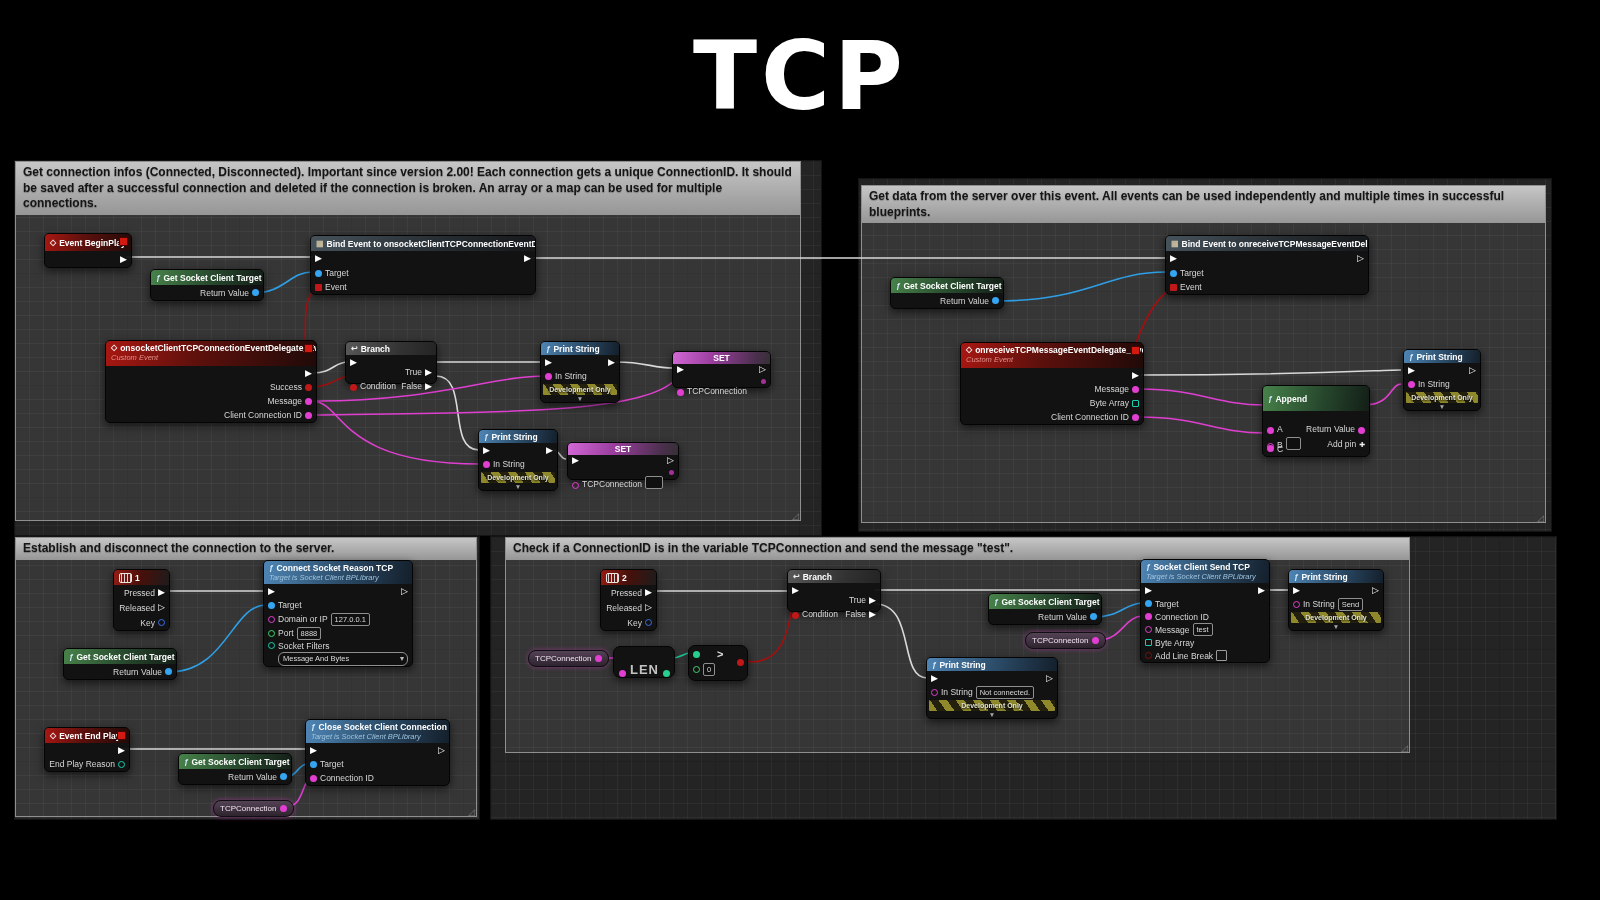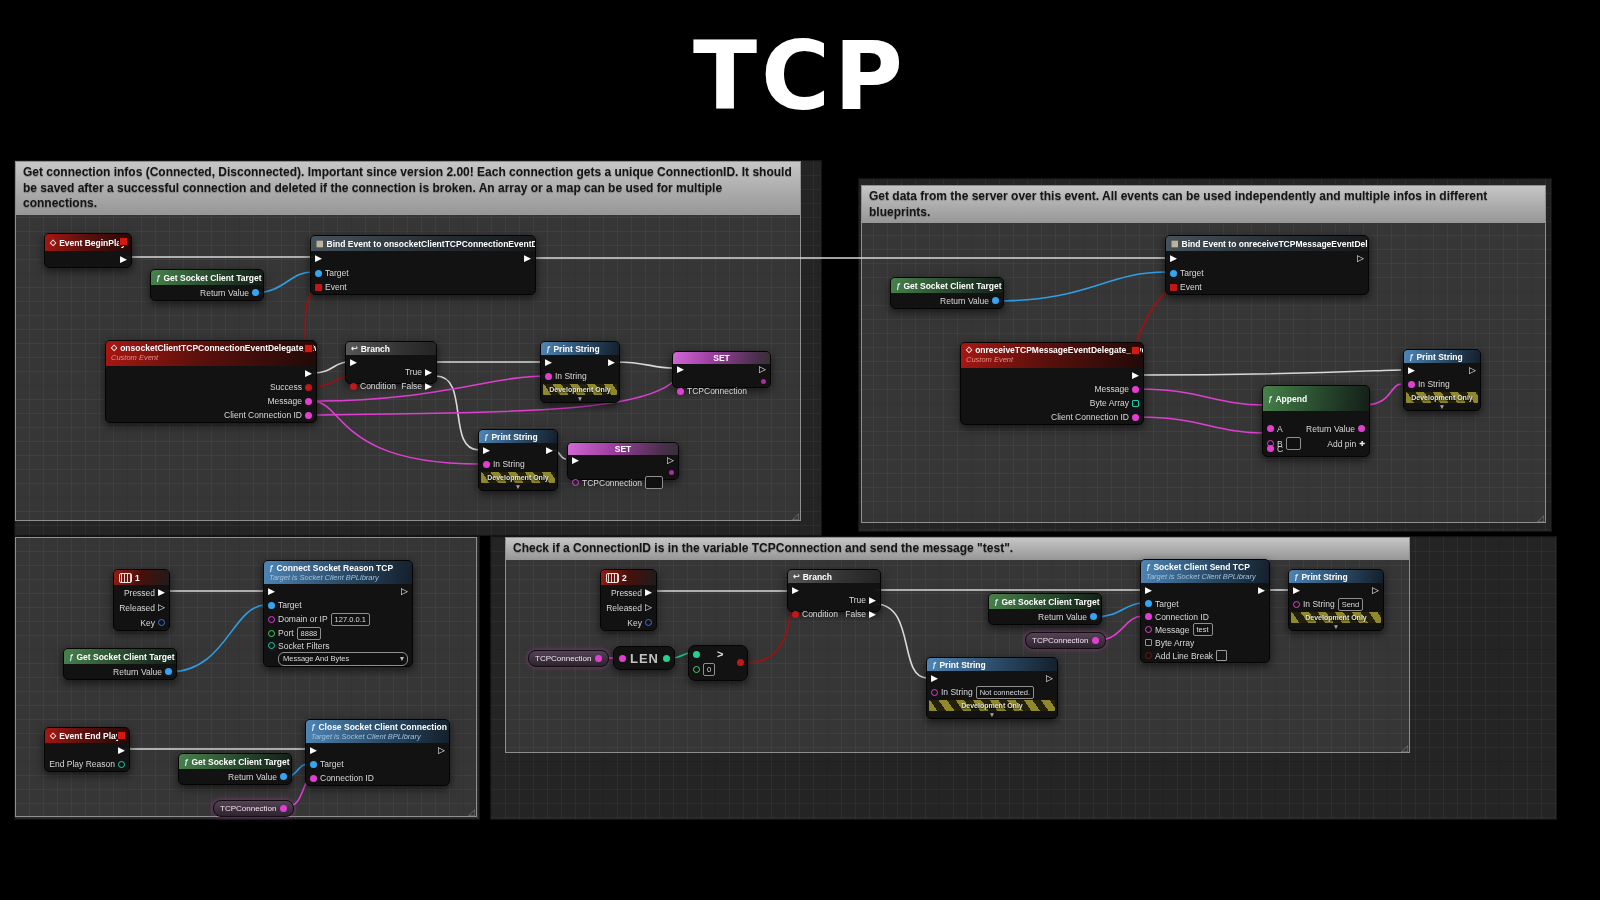--- a/index.html
+++ b/index.html
@@ -40,21 +40,21 @@
   .hgreen{background:linear-gradient(100deg,#47824a 0%,#27482d 55%,#131e17 100%);}
   .hset{background:linear-gradient(100deg,#d268d6 0%,#9c3fa0 40%,#4a2f4c 85%,#363036 100%);justify-content:center;}
   .hdark{background:linear-gradient(100deg,#585858 0%,#333 60%,#242424 100%);}
   .hbind{background:linear-gradient(100deg,#46525b 0%,#252c31 60%,#17191b 100%);}
   .hkey{background:linear-gradient(100deg,#951c13 0%,#47100a 50%,#1e1c1c 100%);}
   .subblue{color:#9fc3de;} .subred{color:#e08f8a;}
   .redsq{position:absolute;top:3px;right:3px;width:7px;height:7px;background:#d41a10;border:1px solid #4a0400;border-radius:1px;}
   
   .r{display:flex;align-items:center;gap:3px;padding:0 4px;height:14px;font-size:8.5px;color:#d8d8d8;white-space:nowrap;}
   .re{justify-content:flex-end;} .sp{justify-content:space-between;}
-  .pl,.pr{display:flex;align-items:center;gap:3px;margin-top:20px;}
+  .pl,.pr{display:flex;align-items:flex-end;gap:3px;margin-top:20px;}
   .xf,.xh{font-style:normal;font-size:9px;line-height:1;color:#fff;}
   .xf::before{content:"▶";} .xh::before{content:"▷";}
   .pin{width:7px;height:7px;border-radius:50%;flex:none;box-sizing:border-box;}
   .sqp{border-radius:1px;}
   .dot{width:5px;height:5px;border-radius:50%;flex:none;}
   .pf-blue{background:#35a5f2;} .ph-key{border:1.5px solid #3a6fe0;}
   .pf-mag{background:#e23fd2;} .ph-mag{border:1.5px solid #e23fd2;}
   .pf-red{background:#c01818;} .ph-dred{border:1.5px solid #7a1010;} .ph-teal{border:1.5px solid #17cfae;}
   .ph-grn{border:1.5px solid #3fd46f;} .pf-grn{background:#27cf8f;}
   .pf-dmag{background:#a5309a;}
@@ -93,26 +93,27 @@
   <div class="title">TCP</div>
 
   <div class="panel" style="left:14px;top:160px;width:806px;height:374px">
     <div class="comment" style="left:0;top:0;width:784px;height:358px">
       <div class="chdr">Get connection infos (Connected, Disconnected). Important since version 2.00! Each connection gets a unique ConnectionID. It should be saved after a successful connection and deleted if the connection is broken. An array or a map can be used for multiple connections.</div>
       <span class="rsz"></span>
     </div>
   </div>
   <div class="panel" style="left:858px;top:178px;width:692px;height:352px">
     <div class="comment" style="left:2px;top:6px;width:683px;height:336px">
-      <div class="chdr">Get data from the server over this event. All events can be used independently and multiple infos in different blueprints.</div>
+      <div class="chdr">Get data from the server over this event. All events can be used independently and multiple times in successful blueprints.</div>
       <span class="rsz"></span>
     </div>
   </div>
   <div class="panel" style="left:14px;top:536px;width:464px;height:282px">
     <div class="comment" style="left:0;top:0;width:460px;height:278px">
+      <div class="chdr">Establish and disconnect the connection to the server.</div>
       <span class="rsz"></span>
     </div>
   </div>
   <div class="panel" style="left:490px;top:536px;width:1065px;height:282px">
     <div class="comment" style="left:14px;top:0;width:903px;height:214px">
       <div class="chdr">Check if a ConnectionID is in the variable TCPConnection and send the message "test".</div>
       <span class="rsz"></span>
     </div>
   </div>
 
@@ -578,21 +579,21 @@
             <i class="xf"></i>
           </span>
         </div>
     </div>
 
     <div class="pill" style="left:528px;top:650px">
       <span>TCPConnection</span>
       <span class="pin pf-mag"></span>
     </div>
 
-    <div class="node" style="left:613px;top:646px;width:62px;height:24px;border-radius:7px;display:flex;align-items:center;gap:4px;padding:0 5px;box-sizing:border-box">
+    <div class="node" style="left:613px;top:646px;width:62px;height:32px;border-radius:7px;display:flex;align-items:flex-end;gap:4px;padding:0 5px;box-sizing:border-box">
       <span class="pin pf-mag"></span>
       <span style="font-size:13px;font-weight:bold;color:#c2c2c2;letter-spacing:1px">LEN</span>
       <span class="pin pf-grn"></span>
     </div>
 
     <div class="node" style="left:688px;top:645px;width:58px;height:34px;border-radius:7px">
       <div class="r" style="height:16px">
           <span class="pin pf-grn"></span>
         <span style="margin-left:14px" class="gtg"></span>
         </div>

